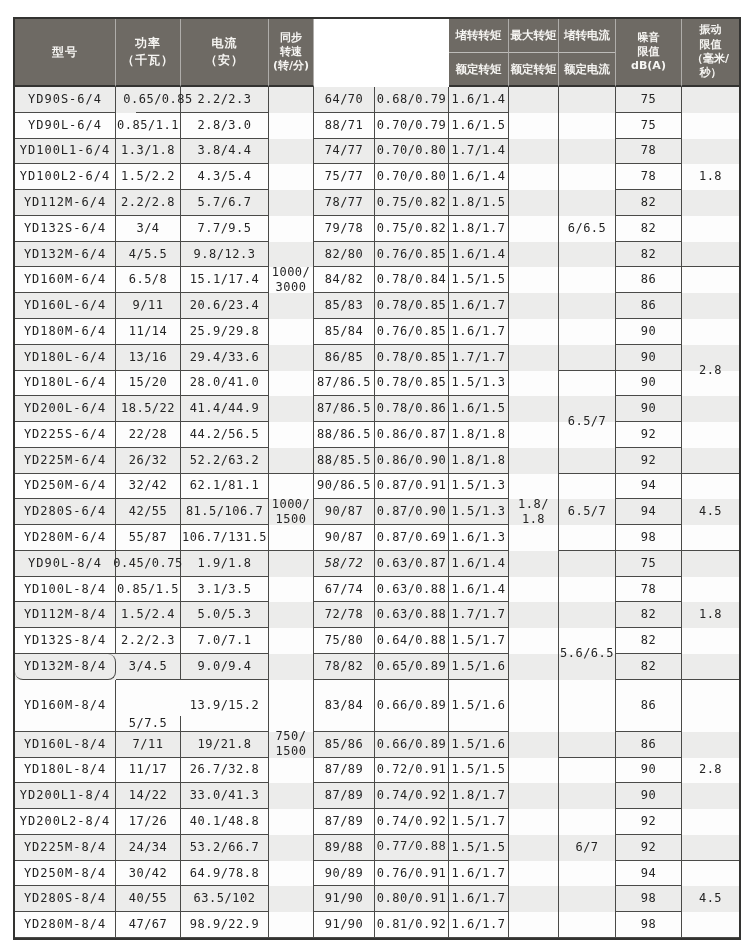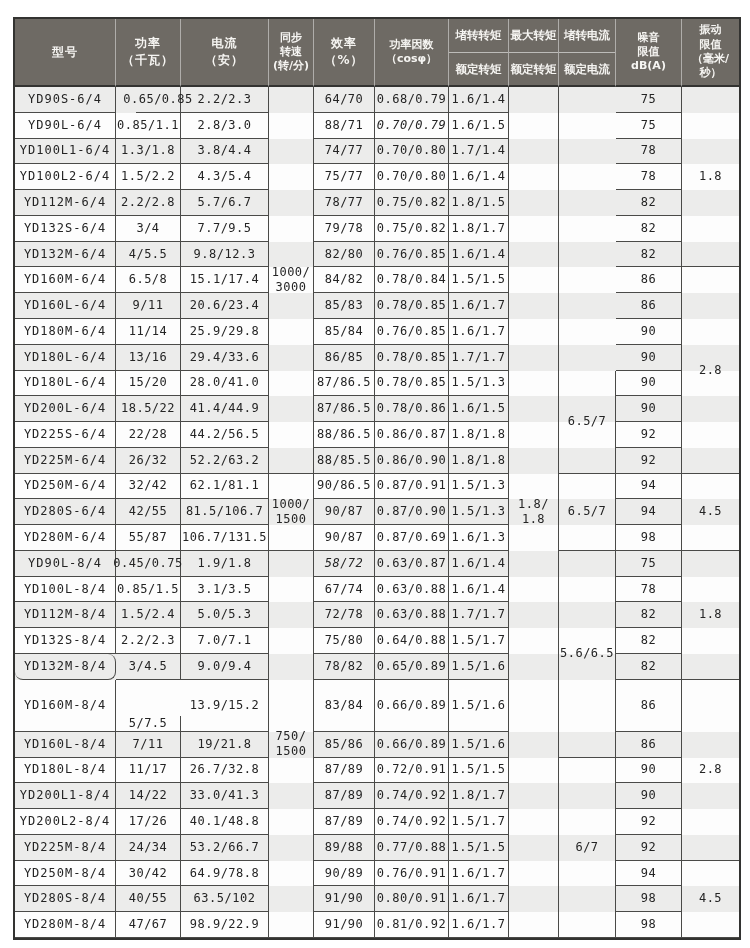--- a/index.html
+++ b/index.html
@@ -48,24 +48,20 @@
 
 <div class="grid">
   <div class="hcell" style="grid-column:1">型号</div>
   <div class="hcell" style="grid-column:3">电流
 （安）</div>
   <div class="hcell" style="grid-column:2">功率
 （千瓦）</div>
   <div class="hcell small" style="grid-column:4">同步
 转速
 (转/分)</div>
-  <div class="hcell" style="grid-column:5">效率
-（%）</div>
-  <div class="hcell small" style="grid-column:6">功率因数
-（cosφ）</div>
   <div class="hcell frac" style="grid-column:7">
     <div class="ftop">堵转转矩</div>
     <div class="fbot">额定转矩</div>
   </div>
   <div class="hcell frac" style="grid-column:8">
     <div class="ftop">最大转矩</div>
     <div class="fbot">额定转矩</div>
   </div>
   <div class="hcell frac" style="grid-column:9">
     <div class="ftop">堵转电流</div>
@@ -113,21 +109,21 @@
     <div class="dcell" style="grid-area: 2 / 2; margin-left: 20px;">0.65/0.85</div>
     <div class="dcell" style="grid-area: 2 / 3;">2.2/2.3</div>
     <div class="dcell" style="grid-area: 2 / 5;">64/70</div>
     <div class="dcell" style="grid-area: 2 / 6;">0.68/0.79</div>
     <div class="dcell" style="grid-area: 2 / 7;">1.6/1.4</div>
     <div class="dcell" style="grid-area: 2 / 10;">75</div>
     <div class="dcell model" style="grid-area: 3 / 1;">YD90L-6/4</div>
     <div class="dcell" style="grid-area: 3 / 2;">0.85/1.1</div>
     <div class="dcell" style="grid-area: 3 / 3;">2.8/3.0</div>
     <div class="dcell" style="grid-area: 3 / 5;">88/71</div>
-    <div class="dcell" style="grid-area: 3 / 6; font-style: italic;">0.70/0.79</div>
+    <div class="dcell" style="grid-area: 3 / 6;">0.70/0.79</div>
     <div class="dcell" style="grid-area: 3 / 7;">1.6/1.5</div>
     <div class="dcell" style="grid-area: 3 / 10;">75</div>
     <div class="dcell model" style="grid-area: 4 / 1;">YD100L1-6/4</div>
     <div class="dcell" style="grid-area: 4 / 2;">1.3/1.8</div>
     <div class="dcell" style="grid-area: 4 / 3;">3.8/4.4</div>
     <div class="dcell" style="grid-area: 4 / 5;">74/77</div>
     <div class="dcell" style="grid-area: 4 / 6;">0.70/0.80</div>
     <div class="dcell" style="grid-area: 4 / 7;">1.7/1.4</div>
     <div class="dcell" style="grid-area: 4 / 10;">78</div>
     <div class="dcell model" style="grid-area: 5 / 1;">YD100L2-6/4</div>
@@ -302,21 +298,21 @@
     <div class="dcell" style="grid-area: 29 / 2;">17/26</div>
     <div class="dcell" style="grid-area: 29 / 3;">40.1/48.8</div>
     <div class="dcell" style="grid-area: 29 / 5;">87/89</div>
     <div class="dcell" style="grid-area: 29 / 6;">0.74/0.92</div>
     <div class="dcell" style="grid-area: 29 / 7;">1.5/1.7</div>
     <div class="dcell" style="grid-area: 29 / 10;">92</div>
     <div class="dcell model" style="grid-area: 30 / 1;">YD225M-8/4</div>
     <div class="dcell" style="grid-area: 30 / 2;">24/34</div>
     <div class="dcell" style="grid-area: 30 / 3;">53.2/66.7</div>
     <div class="dcell" style="grid-area: 30 / 5;">89/88</div>
-    <div class="dcell" style="grid-area: 30 / 6;">0.77/0.88</div>
+    <div class="dcell" style="grid-area: 30 / 6; font-family: Liberation Mono, monospace;">0.77/0.88</div>
     <div class="dcell" style="grid-area: 30 / 7;">1.5/1.5</div>
     <div class="dcell" style="grid-area: 30 / 10;">92</div>
     <div class="dcell model" style="grid-area: 31 / 1;">YD250M-8/4</div>
     <div class="dcell" style="grid-area: 31 / 2;">30/42</div>
     <div class="dcell" style="grid-area: 31 / 3;">64.9/78.8</div>
     <div class="dcell" style="grid-area: 31 / 5;">90/89</div>
     <div class="dcell" style="grid-area: 31 / 6;">0.76/0.91</div>
     <div class="dcell" style="grid-area: 31 / 7;">1.6/1.7</div>
     <div class="dcell" style="grid-area: 31 / 10;">94</div>
     <div class="dcell model" style="grid-area: 32 / 1;">YD280S-8/4</div>
@@ -334,20 +330,21 @@
     <div class="dcell" style="grid-area: 33 / 7;">1.6/1.7</div>
     <div class="dcell" style="grid-area: 33 / 10;">98</div>
     <div class="mcell" style="grid-area: 2 / 4 / span 15;">1000/
 3000</div>
     <div class="mcell" style="grid-area: 17 / 4 / span 3;">1000/
 1500</div>
     <div class="mcell" style="grid-area: 20 / 4 / span 14;">750/
 1500</div>
     <div class="mcell" style="grid-area: 2 / 8 / span 32;">1.8/
 1.8</div>
+    <div class="mcell" style="grid-area: 2 / 9 / span 11;">6/6.5</div>
     <div class="mcell" style="grid-area: 13 / 9 / span 4;">6.5/7</div>
     <div class="mcell" style="grid-area: 17 / 9 / span 3;">6.5/7</div>
     <div class="mcell" style="grid-area: 20 / 9 / span 7;">5.6/6.5</div>
     <div class="mcell" style="grid-area: 27 / 9 / span 7;">6/7</div>
     <div class="mcell lastcol" style="grid-area: 2 / 11 / span 7;">1.8</div>
     <div class="mcell lastcol" style="grid-area: 9 / 11 / span 8;">2.8</div>
     <div class="mcell lastcol" style="grid-area: 17 / 11 / span 3;">4.5</div>
     <div class="mcell lastcol" style="grid-area: 20 / 11 / span 5;">1.8</div>
     <div class="mcell lastcol" style="grid-area: 25 / 11 / span 6;">2.8</div>
     <div class="mcell lastcol" style="grid-area: 31 / 11 / span 3;">4.5</div>

